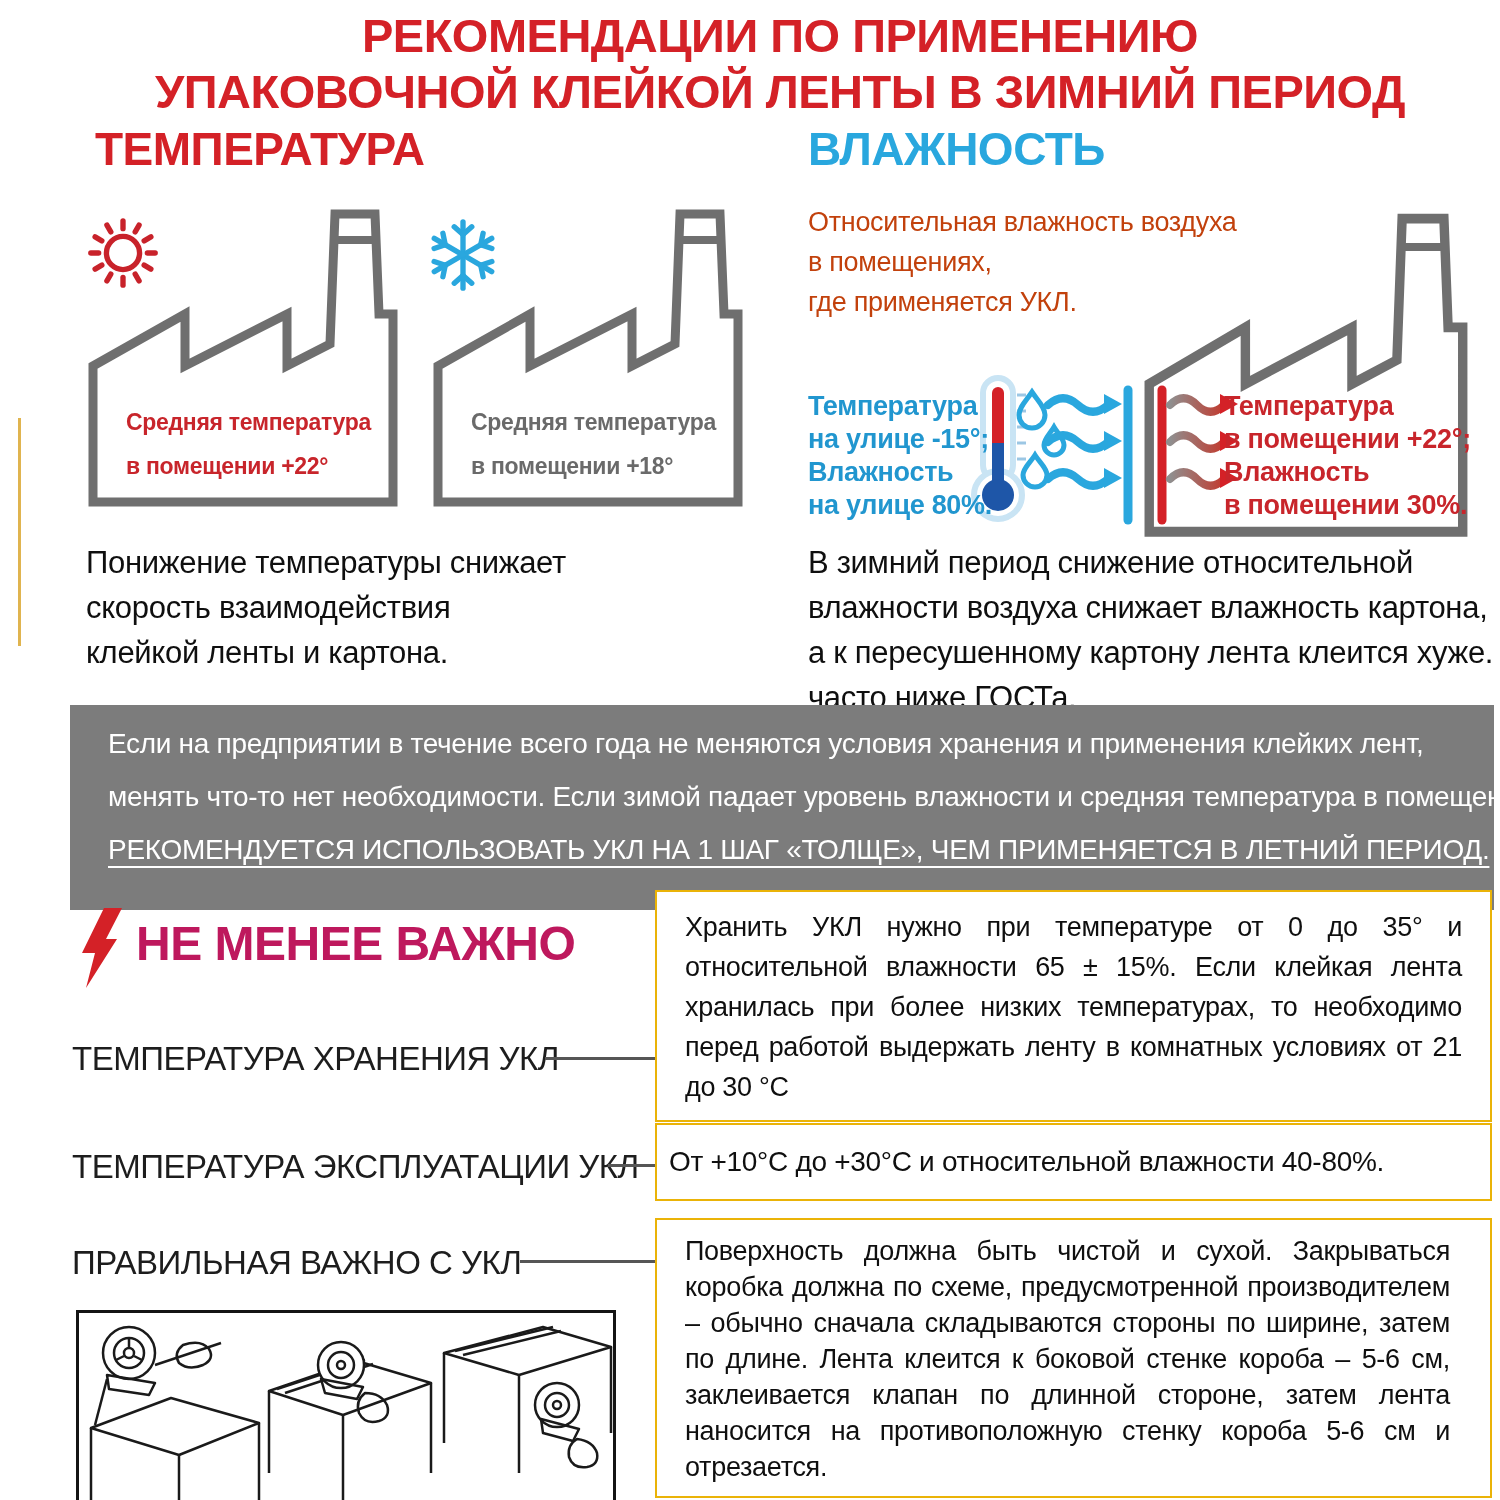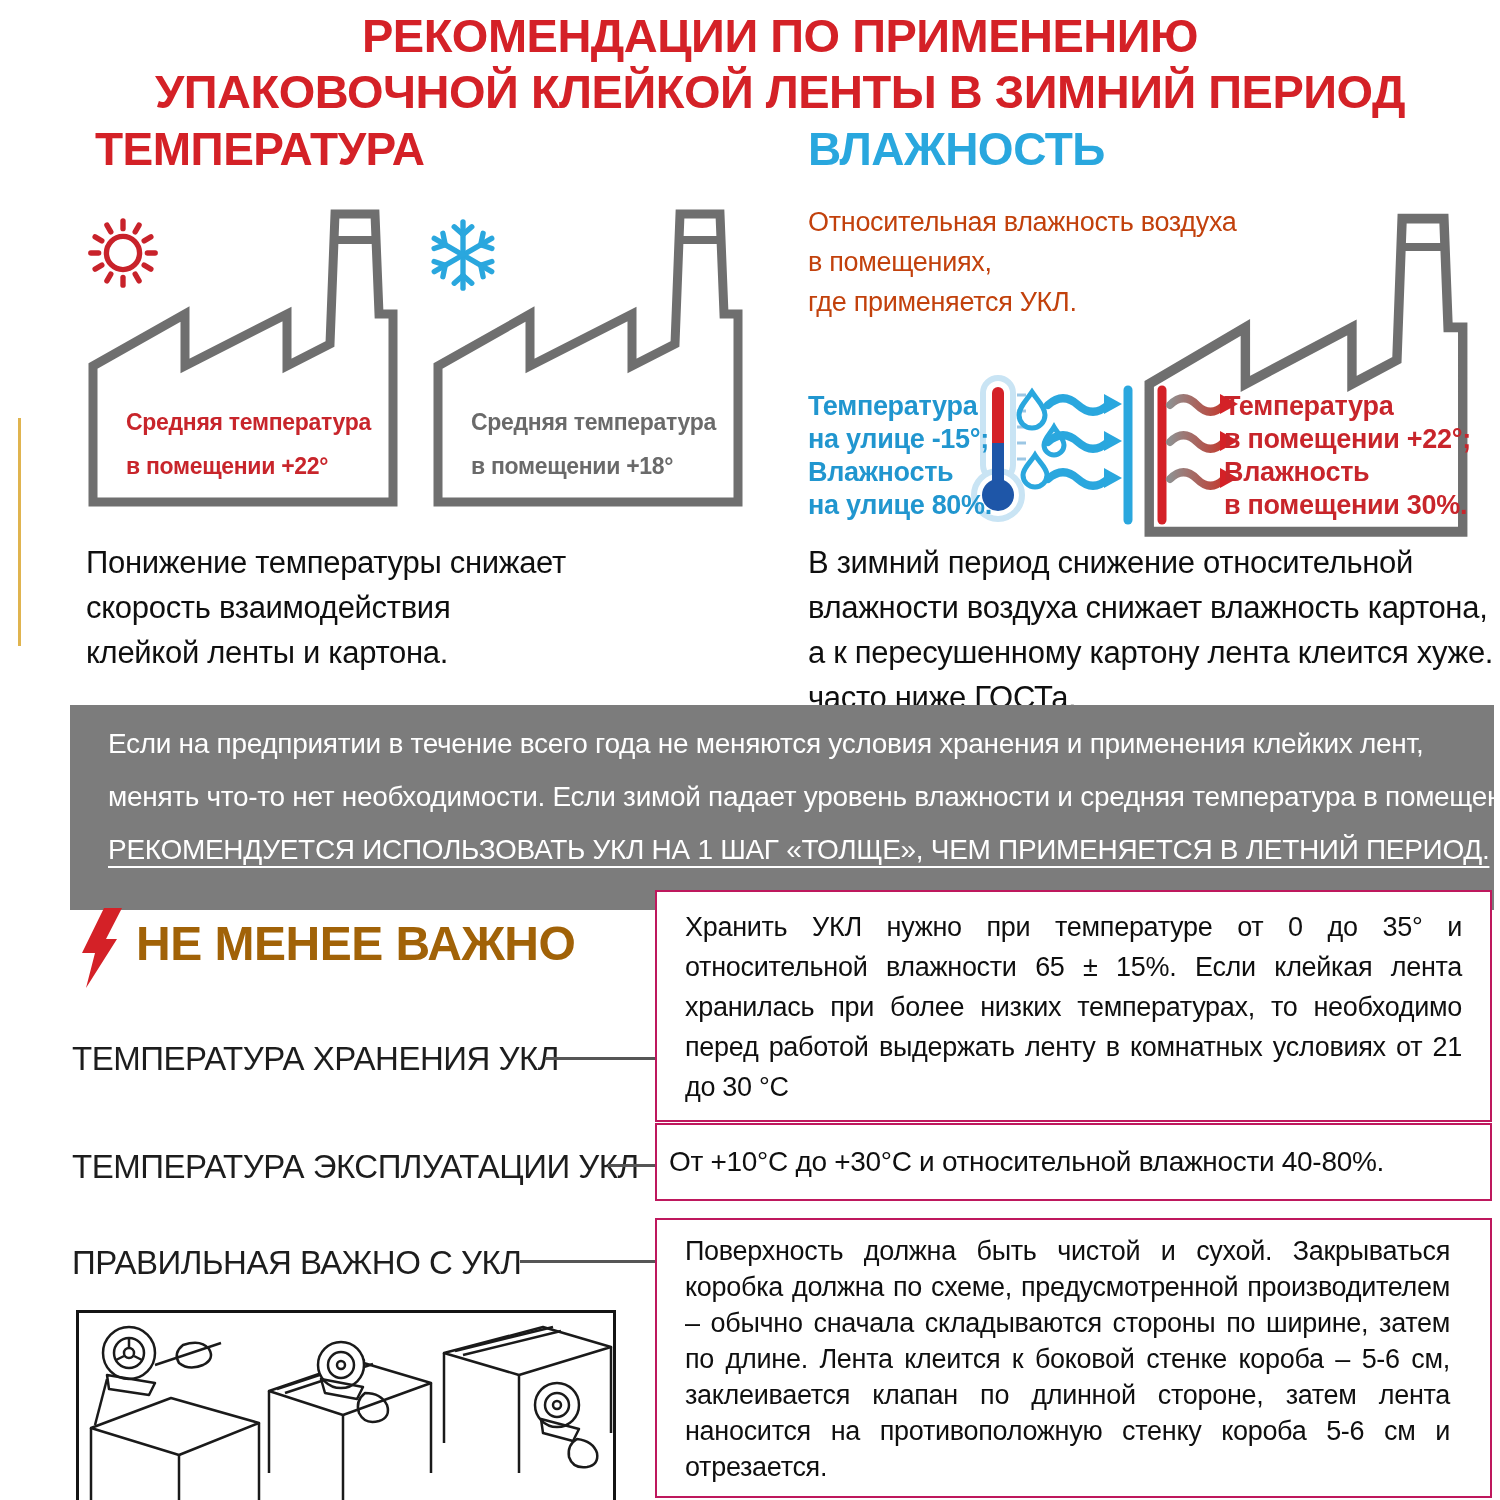--- a/index.html
+++ b/index.html
@@ -26,24 +26,24 @@
   .hum-intro{left:808px;top:202px;font-size:27px;line-height:40px;color:#c2410c;}
   .io-label{font-size:27px;font-weight:bold;line-height:33px;}
   .io-label.blue{color:#2196cf;}
   .io-label.red{color:#c8252b;}
   
   .note-box{left:70px;top:705px;width:1424px;height:205px;background:#7c7c7c;
     box-sizing:border-box;padding:24px 38px 0 38px;}
   .note-line{color:#ffffff;font-size:28px;line-height:30px;margin-bottom:23px;white-space:nowrap;}
   .note-line.u{text-decoration:underline;text-underline-offset:7px;text-decoration-thickness:2px;}
   
-  .imp-head{left:136px;top:916px;font-size:48px;font-weight:bold;color:#a16207;letter-spacing:-0.5px;}
+  .imp-head{left:136px;top:916px;font-size:48px;font-weight:bold;color:#be185d;letter-spacing:-0.5px;}
   .row-label{font-size:33px;color:#1d1d1d;letter-spacing:-0.5px;white-space:nowrap;}
   .connector{height:3px;background:#565656;}
-  .info-box{left:655px;width:837px;background:#fff;border:2px solid #be185d;
+  .info-box{left:655px;width:837px;background:#fff;border:2px solid #eab308;
     box-sizing:border-box;font-size:27px;color:#0f0f0f;}
   .box-1{top:890px;padding:15px 28px 13px 28px;line-height:40px;text-align:justify;}
   .box-2{top:1123px;height:78px;display:flex;align-items:center;padding:0 12px;font-size:28px;}
   .box-3{top:1218px;padding:13px 40px 11px 28px;line-height:36px;text-align:justify;}
   
   .illus-frame{left:76px;top:1310px;width:540px;height:200px;border:3px solid #141414;
     box-sizing:border-box;background:#fff;}
   
   .accent-line{left:18px;top:418px;width:3px;height:228px;background:#e0b44f;}
   svg{display:block;}

